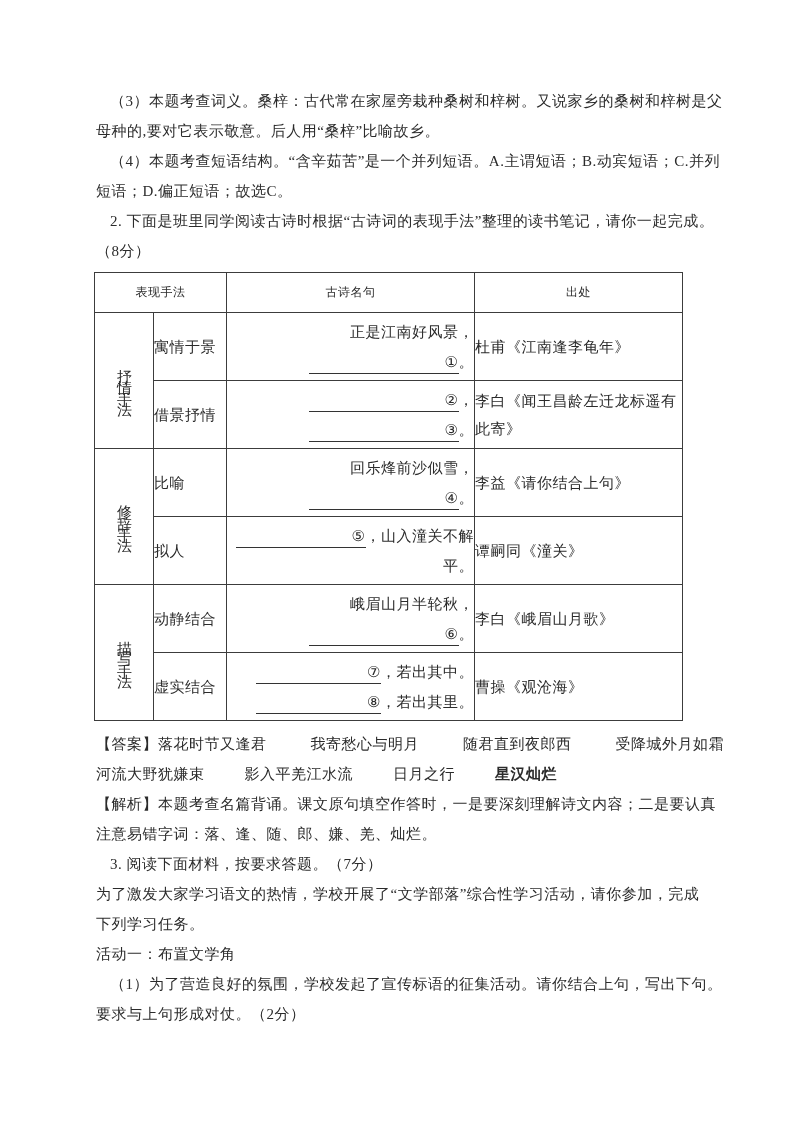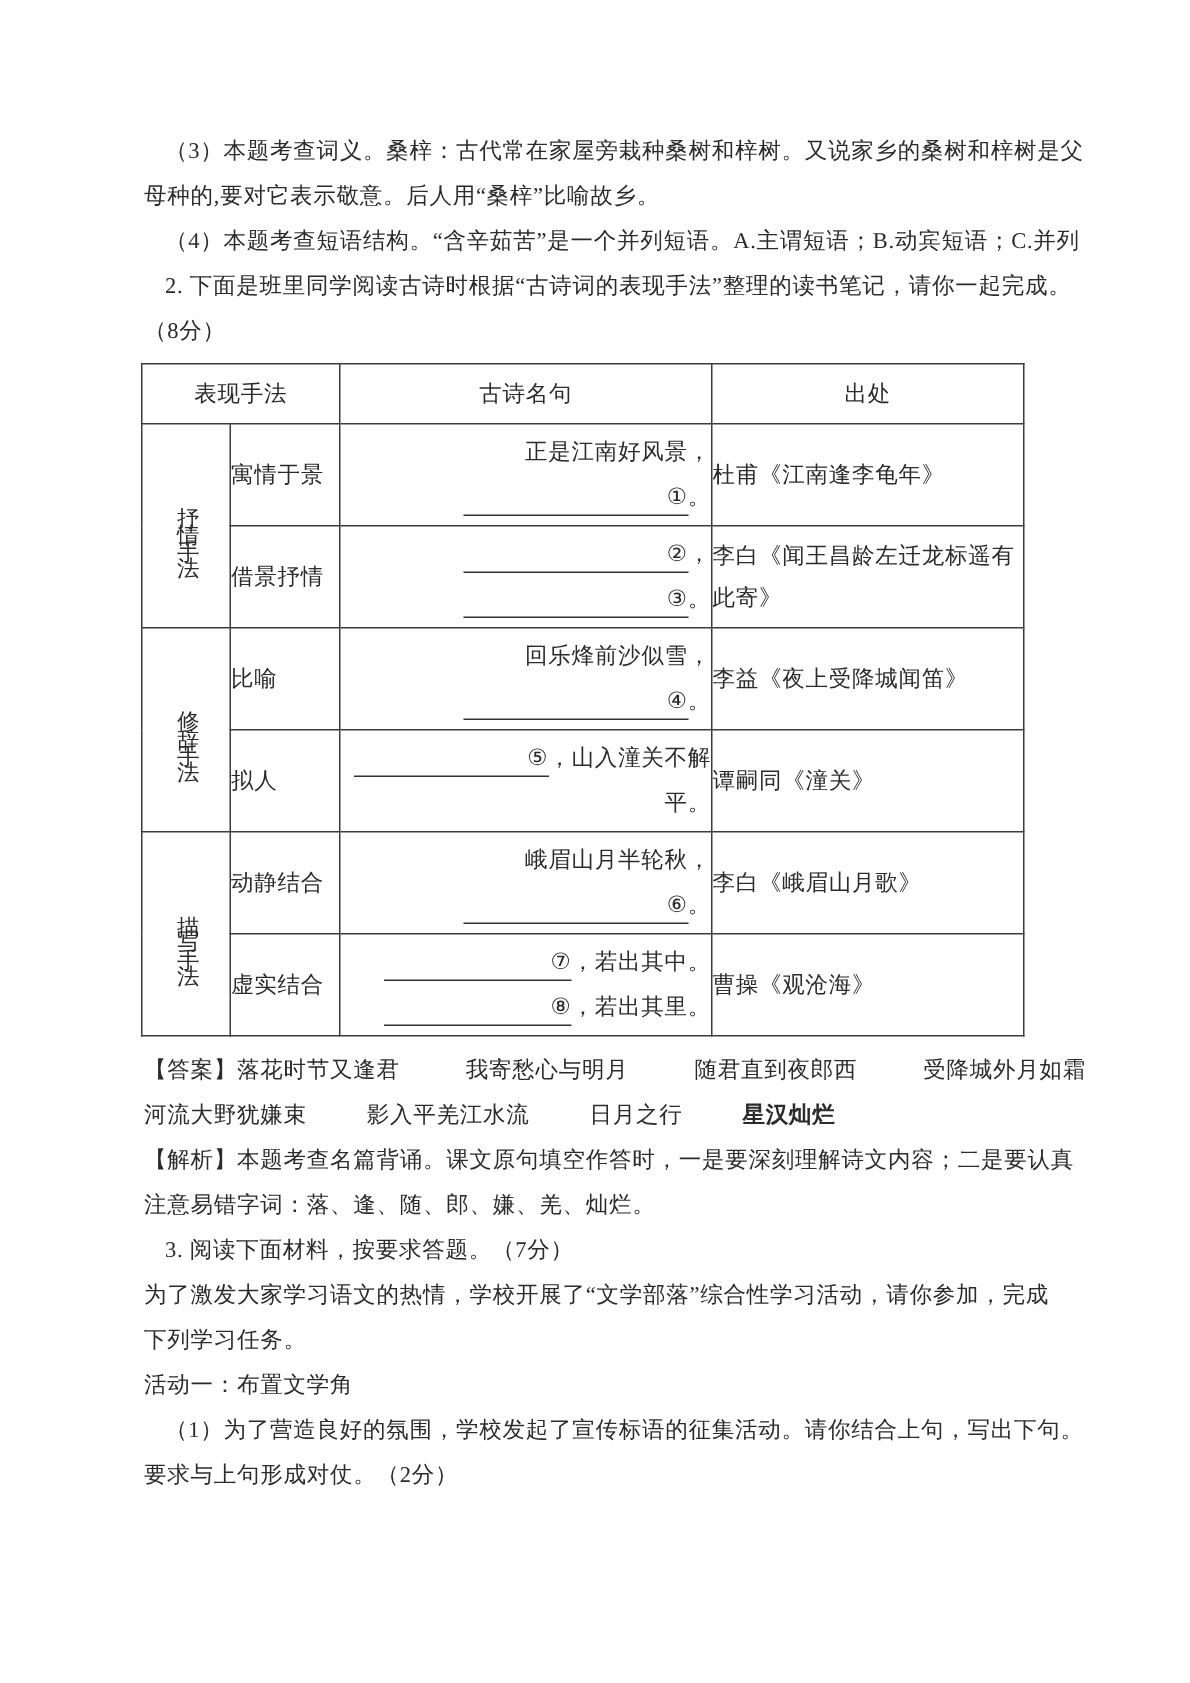--- a/index.html
+++ b/index.html
@@ -31,21 +31,21 @@
     font-size:15px;
   }
   table.notes td{
     border:1px solid #3c3c3c;
     padding:0;
     vertical-align:middle;
     letter-spacing:0.5px;
   }
   tr.head{height:40px;}
   tr.body-row{height:68px;}
-  td.hcell{text-align:center;font-size:15px;}
+  td.hcell{text-align:center;font-size:12px;}
   td.vcat{text-align:center;}
   .vtext{
     display:inline-block;
     writing-mode:vertical-lr;
     text-orientation:upright;
     letter-spacing:11px;
     font-size:15px;
     line-height:1;
   }
   td.tech{padding:4px 8px;line-height:28px;}
@@ -68,20 +68,21 @@
   .ans2-item:last-child{margin-right:0;font-weight:bold;}
 </style>
 </head>
 <body>
 
 <div class="page">
 
   <div class="tline indent1">（3）本题考查词义。桑梓：古代常在家屋旁栽种桑树和梓树。又说家乡的桑树和梓树是父</div>
   <div class="tline">母种的,要对它表示敬意。后人用“桑梓”比喻故乡。</div>
   <div class="tline indent1">（4）本题考查短语结构。“含辛茹苦”是一个并列短语。A.主谓短语；B.动宾短语；C.并列</div>
+  <div class="tline">短语；D.偏正短语；故选C。</div>
 
   <div class="tline indent1">2. 下面是班里同学阅读古诗时根据“古诗词的表现手法”整理的读书笔记，请你一起完成。</div>
   <div class="tline">（8分）</div>
 
   <table class="notes">
     <colgroup>
       <col style="width:59px">
         <col style="width:73px">
         <col style="width:248px">
         <col style="width:208px">
@@ -123,21 +124,21 @@
       <td class="vcat" rowspan="2">
         <span class="vtext">修辞手法</span>
       </td>
       <td class="tech">比喻</td>
       <td class="verse">
         <div class="vline">回乐烽前沙似雪，</div>
         <div class="vline">
           <span class="blank w150"><span>④</span></span><span>。</span>
         </div>
       </td>
-      <td class="src">李益《夜上受降城闻笛》</td>
+      <td class="src">李益《请你结合上句》</td>
     </tr>
     <tr class="body-row">
       <td class="tech">拟人</td>
       <td class="verse">
         <div class="vline">
           <span class="blank w130"><span>⑤</span></span><span>，山入潼关不解</span>
         </div>
         <div class="vline">平。</div>
       </td>
       <td class="src">谭嗣同《潼关》</td>

